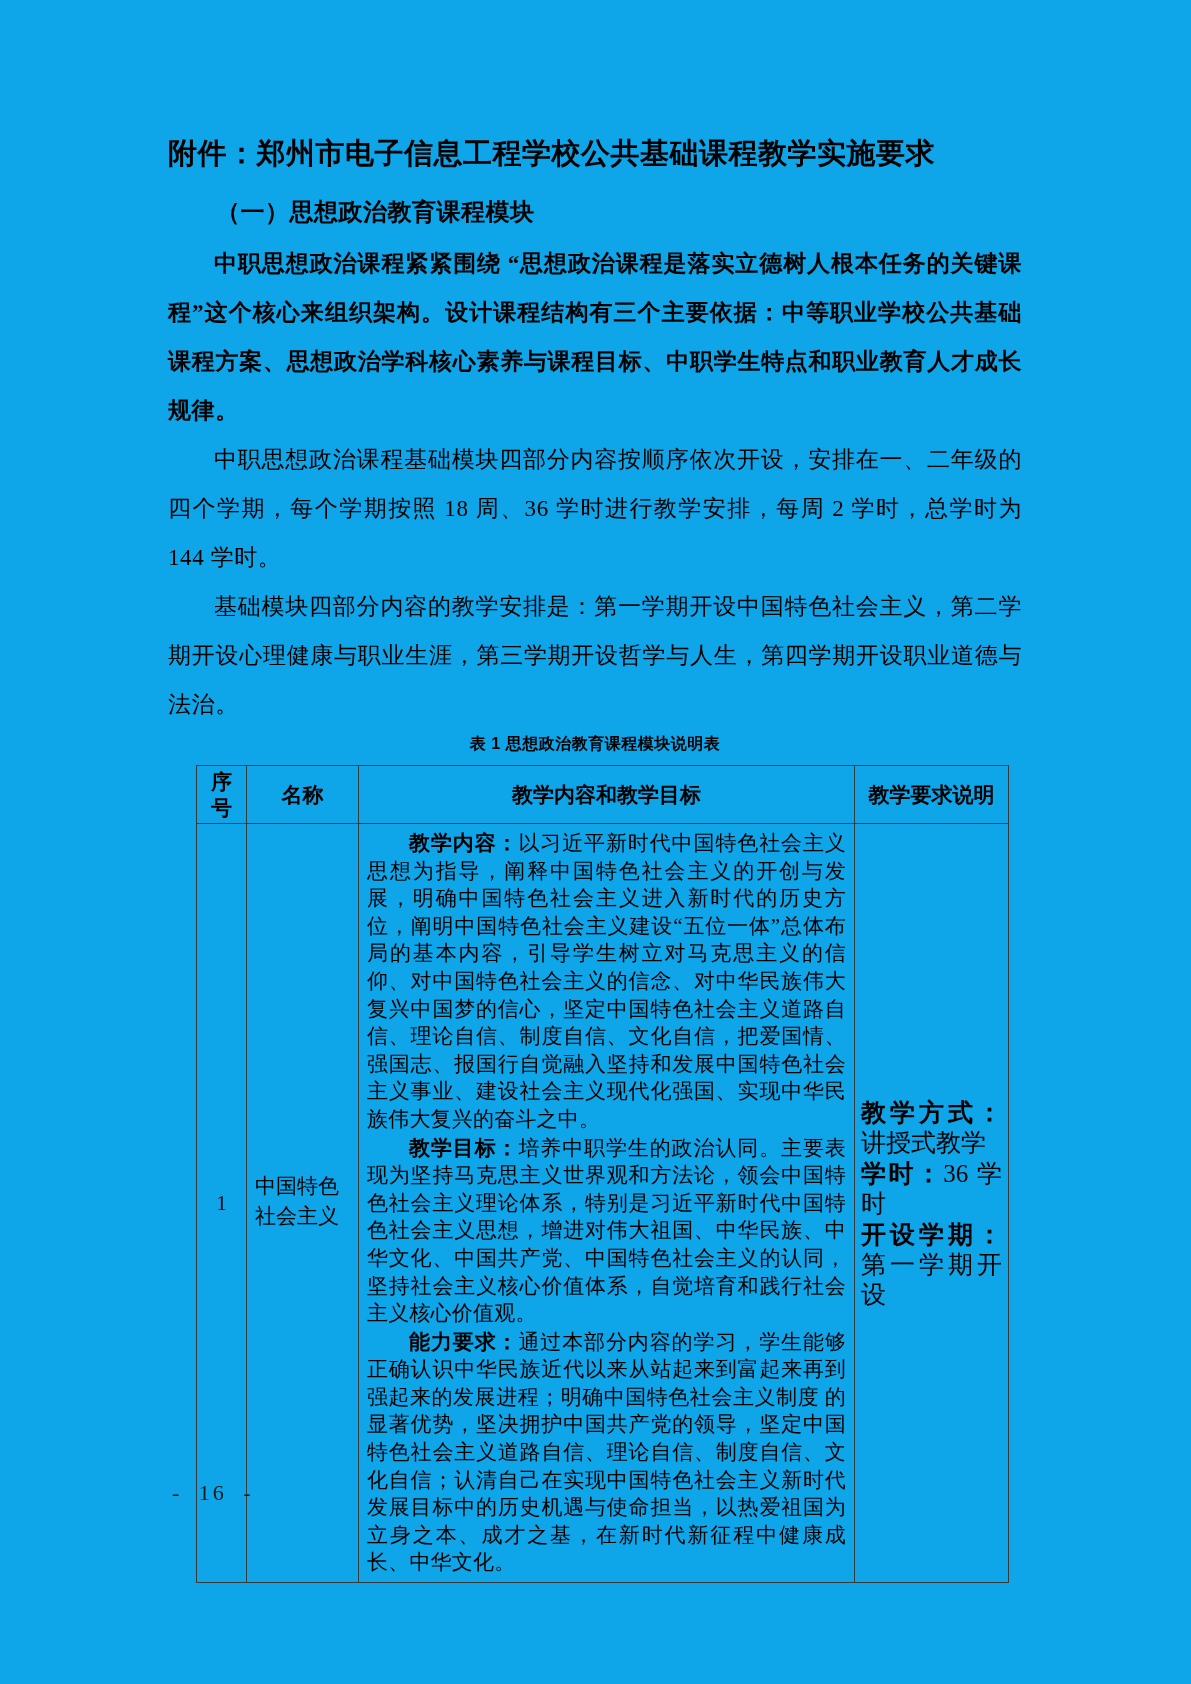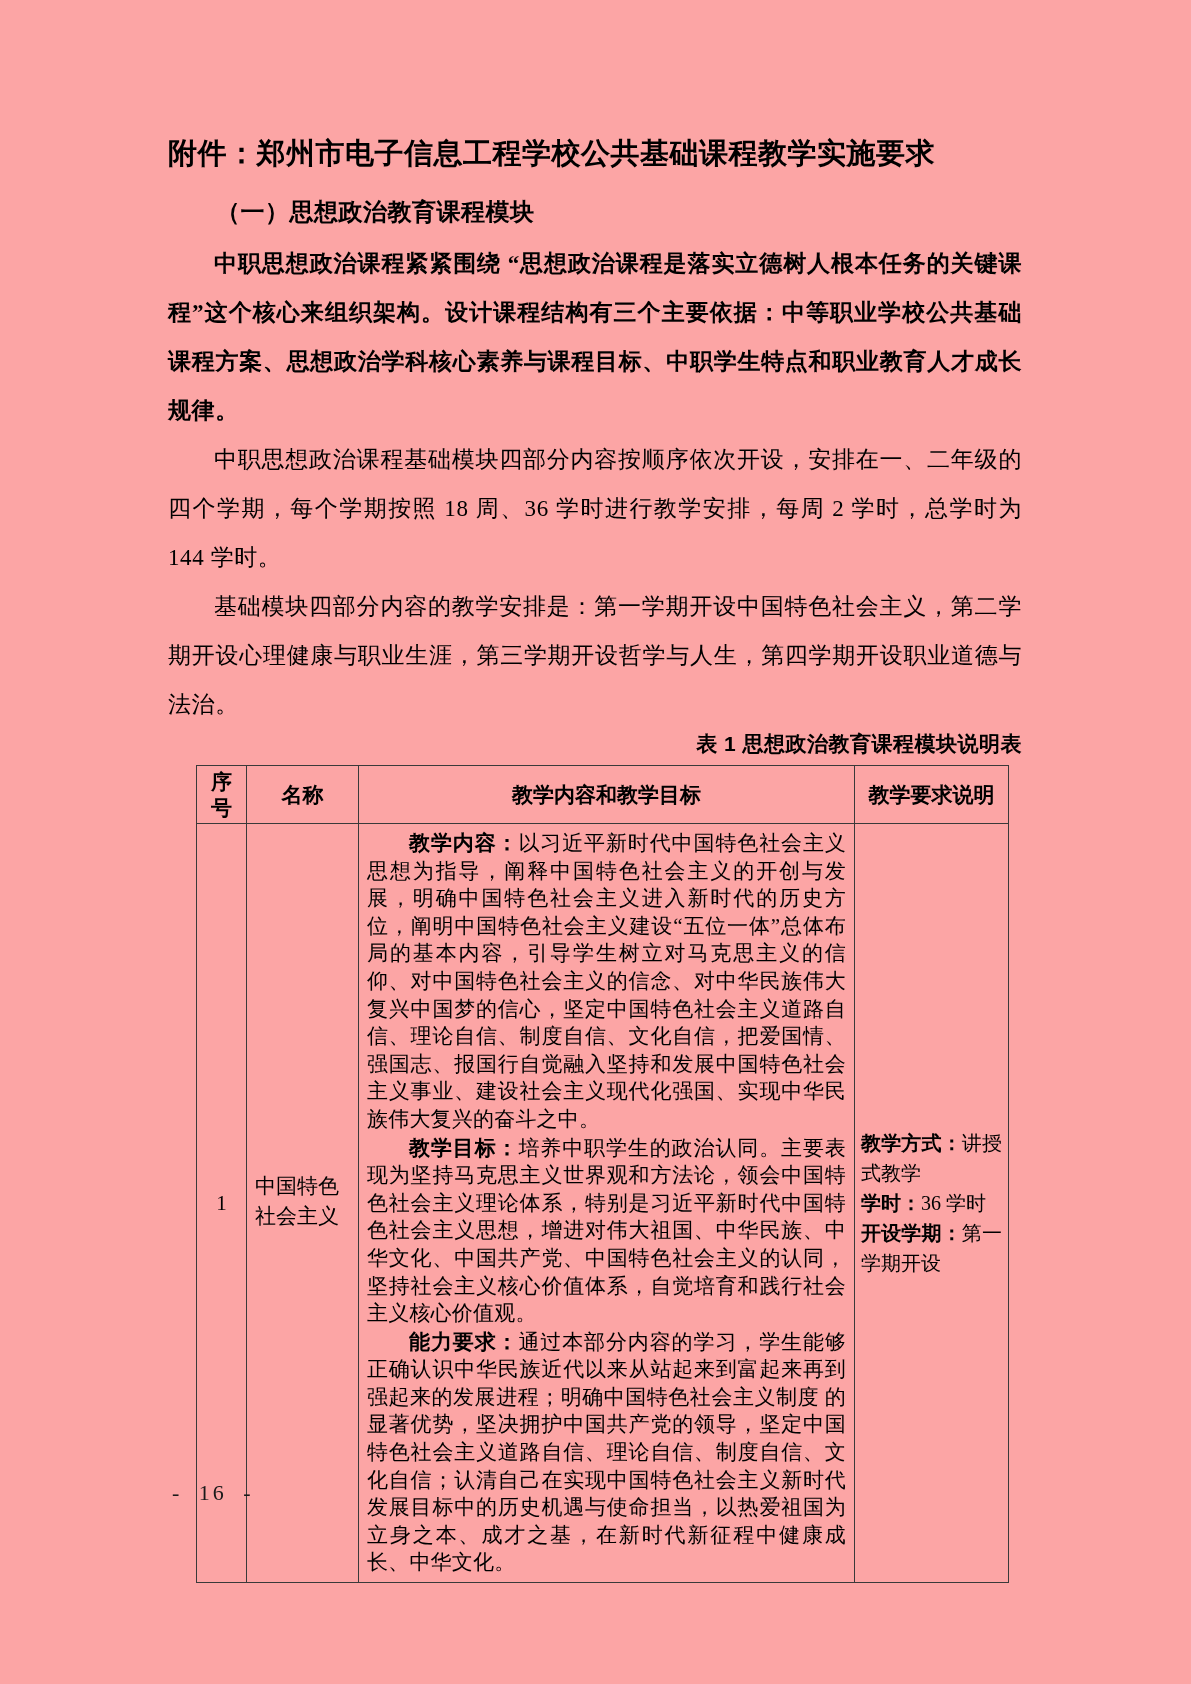--- a/index.html
+++ b/index.html
@@ -4,21 +4,21 @@
 <style>
   html, body {
     margin: 0;
     padding: 0;
     background: #ffffff;
   }
   .page {
     position: relative;
     width: 1191px;
     height: 1684px;
-    background: #fca5a5;
+    background: #0ea5e9;
     color: #000000;
     overflow: hidden;
   }
   .content {
     position: absolute;
     left: 168px;
     top: 136px;
     width: 854px;
   }
   .doc-title {
@@ -47,24 +47,24 @@
     text-align: justify;
     text-indent: 2em;
     letter-spacing: 0.6px;
   }
   .body-p.first {
     margin-top: 13px;
     font-weight: bold;
   }
   .tbl-caption {
     margin: 2px 0 8px 0;
-    text-align: right;
+    text-align: center;
     font-family: "Liberation Sans", sans-serif;
     font-weight: bold;
-    font-size: 21px;
+    font-size: 16px;
     line-height: 26px;
     letter-spacing: 0.5px;
   }
   table.module-table {
     border-collapse: collapse;
     table-layout: fixed;
     width: 812px;
     margin-left: 28px;
   }
   .module-table th,
@@ -111,21 +111,21 @@
     margin: 0;
     line-height: 27.6px;
     text-align: justify;
     text-indent: 2em;
     letter-spacing: 0.2px;
   }
   .cell-req {
     vertical-align: middle;
     padding: 4px 6px;
     font-family: "Liberation Serif", serif;
-    font-size: 20px;
+    font-size: 25px;
   }
   .cell-req p {
     margin: 0;
     line-height: 30px;
     text-align: justify;
   }
   .lbl {
     font-weight: bold;
     font-family: "Liberation Sans", sans-serif;
   }

